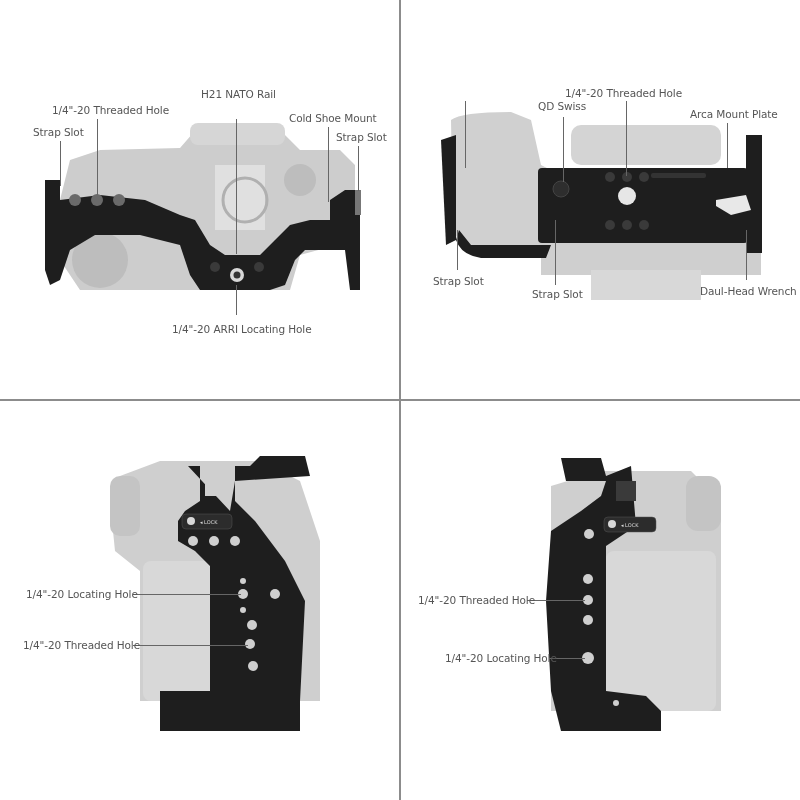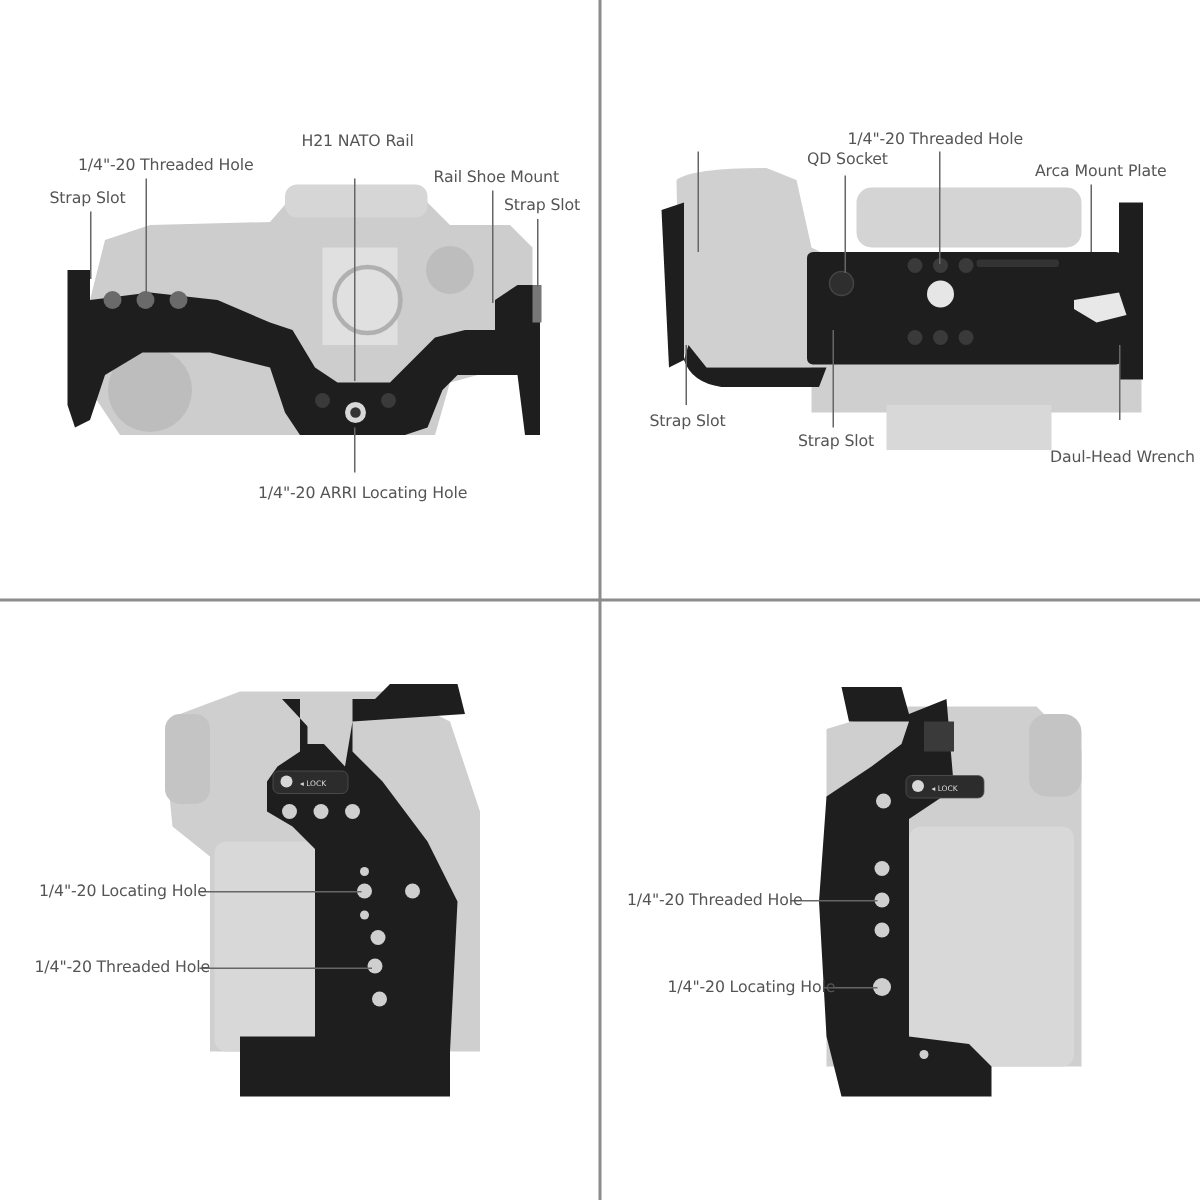--- a/index.html
+++ b/index.html
@@ -38,21 +38,21 @@
     <circle cx="259" cy="267" r="5" fill="#3a3a3a"></circle>
     <rect x="355" y="190" width="6" height="25" fill="#777"></rect>
   </svg>
   <div class="line" style="left:97px;top:119px;width:1px;height:76px;"></div>
   <div class="lbl" style="left:52px;top:104px;">1/4"-20 Threaded Hole</div>
   <div class="line" style="left:60px;top:141px;width:1px;height:45px;"></div>
   <div class="lbl" style="left:33px;top:126px;">Strap Slot</div>
   <div class="line" style="left:236px;top:119px;width:1px;height:135px;"></div>
   <div class="lbl" style="left:201px;top:88px;">H21 NATO Rail</div>
   <div class="line" style="left:328px;top:127px;width:1px;height:75px;"></div>
-  <div class="lbl" style="left:289px;top:112px;">Rail Shoe Mount</div>
+  <div class="lbl" style="left:289px;top:112px;">Cold Shoe Mount</div>
   <div class="line" style="left:358px;top:146px;width:1px;height:45px;"></div>
   <div class="lbl" style="left:336px;top:131px;">Strap Slot</div>
   <div class="line" style="left:236px;top:285px;width:1px;height:30px;"></div>
   <div class="lbl" style="left:172px;top:323px;">1/4"-20 ARRI Locating Hole</div>
 </div>
 
 <div class="panel" style="left:401px;top:0;">
   <svg width="399" height="399">
     <path d="M50 120 Q60 112 110 112 L130 120 L140 165 L150 170 L150 245 L60 245 L52 230 Z" fill="#d0d0d0"></path>
     <rect x="170" y="125" width="150" height="40" rx="10" fill="#d4d4d4"></rect>
@@ -71,30 +71,30 @@
     <circle cx="226" cy="196" r="9" fill="#e6e6e6"></circle>
     <circle cx="209" cy="225" r="5" fill="#3a3a3a"></circle>
     <circle cx="226" cy="225" r="5" fill="#3a3a3a"></circle>
     <circle cx="243" cy="225" r="5" fill="#3a3a3a"></circle>
     <rect x="250" y="173" width="55" height="5" rx="2" fill="#333"></rect>
     <path d="M315 200 L345 195 L350 210 L330 215 L315 206 Z" fill="#e8e8e8"></path>
   </svg>
   <div class="line" style="left:64px;top:101px;width:1px;height:67px;"></div>
   <div class="lbl" style="left:164px;top:87px;">1/4"-20 Threaded Hole</div>
   <div class="line" style="left:162px;top:117px;width:1px;height:65px;"></div>
-  <div class="lbl" style="left:137px;top:100px;">QD Socket</div>
+  <div class="lbl" style="left:137px;top:100px;">QD Swiss</div>
   <div class="line" style="left:225px;top:101px;width:1px;height:75px;"></div>
   <div class="line" style="left:326px;top:123px;width:1px;height:45px;"></div>
   <div class="lbl" style="left:289px;top:108px;">Arca Mount Plate</div>
   <div class="line" style="left:56px;top:230px;width:1px;height:40px;"></div>
   <div class="lbl" style="left:32px;top:275px;">Strap Slot</div>
   <div class="line" style="left:154px;top:220px;width:1px;height:65px;"></div>
   <div class="lbl" style="left:131px;top:288px;">Strap Slot</div>
   <div class="line" style="left:345px;top:230px;width:1px;height:50px;"></div>
-  <div class="lbl" style="left:299px;top:299px;">Daul-Head Wrench</div>
+  <div class="lbl" style="left:299px;top:285px;">Daul-Head Wrench</div>
 </div>
 
 <div class="panel" style="left:0;top:401px;">
   <svg width="399" height="399">
     <path d="M120 75 L160 60 L260 60 L300 80 L320 140 L320 300 L140 300 L140 170 L115 150 L110 100 Z" fill="#cfcfcf"></path>
     <rect x="143" y="160" width="130" height="140" rx="8" fill="#d8d8d8"></rect>
     <rect x="110" y="75" width="30" height="60" rx="10" fill="#c4c4c4"></rect>
 
     <path d="M188 65 L200 65 L200 100 L185 110 L178 120 L178 140 L195 150 L210 165 L210 310 L270 310 L300 300 L305 200 L285 160 L270 140 L255 120 L235 100 L235 65 L250 65 L260 55 L305 55 L310 75 L235 80 L230 110 Z" fill="#1e1e1e"></path>
     <path d="M160 290 L300 290 L300 330 L160 330 Z" fill="#1e1e1e"></path>

